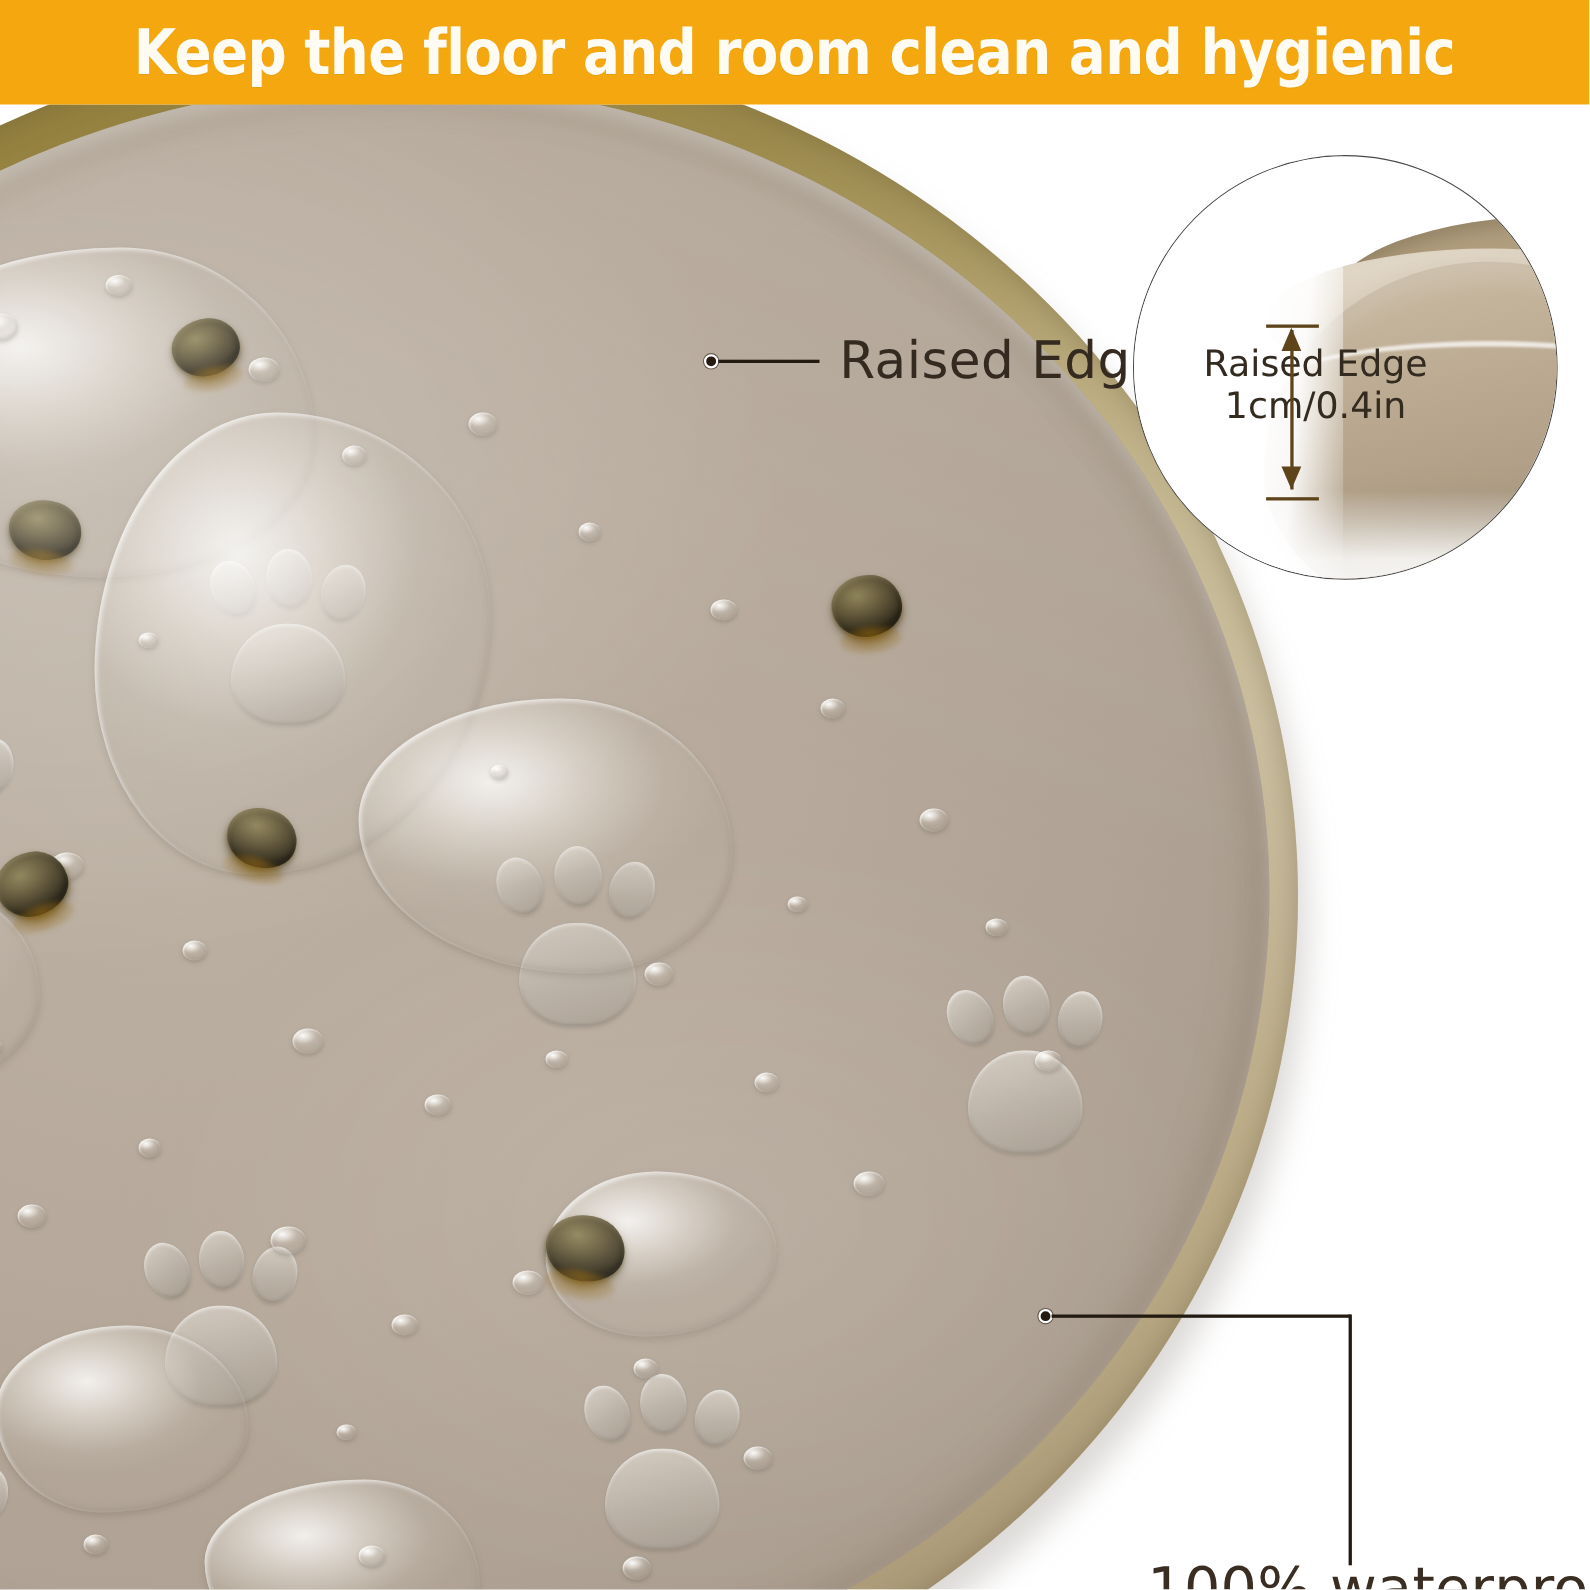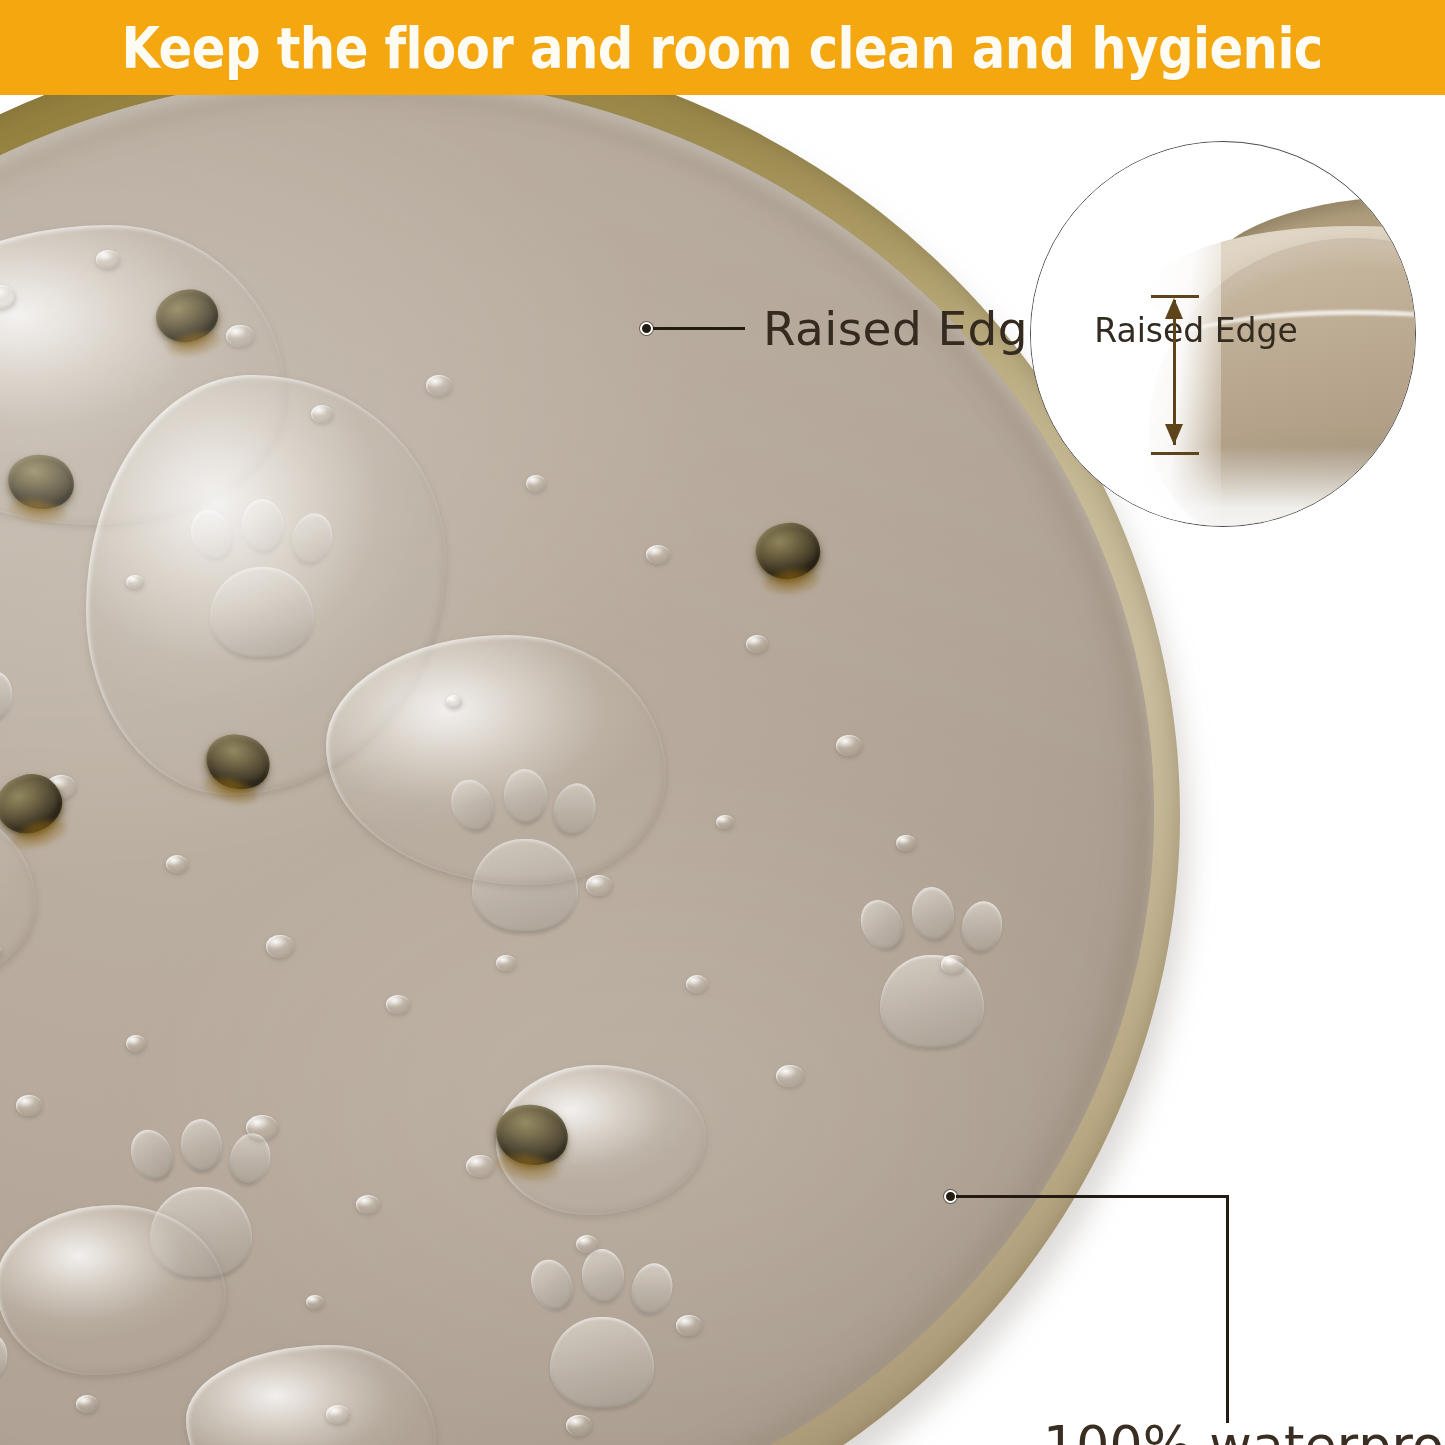--- a/index.html
+++ b/index.html
@@ -433,20 +433,21 @@
       <div id="inset-top"></div>
       <div id="inset-body"></div>
       <div id="inset-seam"></div>
       <div id="inset-floorshadow"></div>
       <div id="inset-mask"></div>
       <div id="inset-mask2"></div>
     </div>
 
     <div id="inset-text">
       <div class="ln">Raised Edge</div>
+      <div class="ln">1cm/0.4in</div>
     </div>
 
     <div id="dim">
       <div id="dim-cap-top"></div>
       <div id="dim-line"></div>
       <div class="arrow-head" id="arrow-up"></div>
       <div class="arrow-head" id="arrow-down"></div>
       <div id="dim-cap-bot"></div>
     </div>
   </div>

